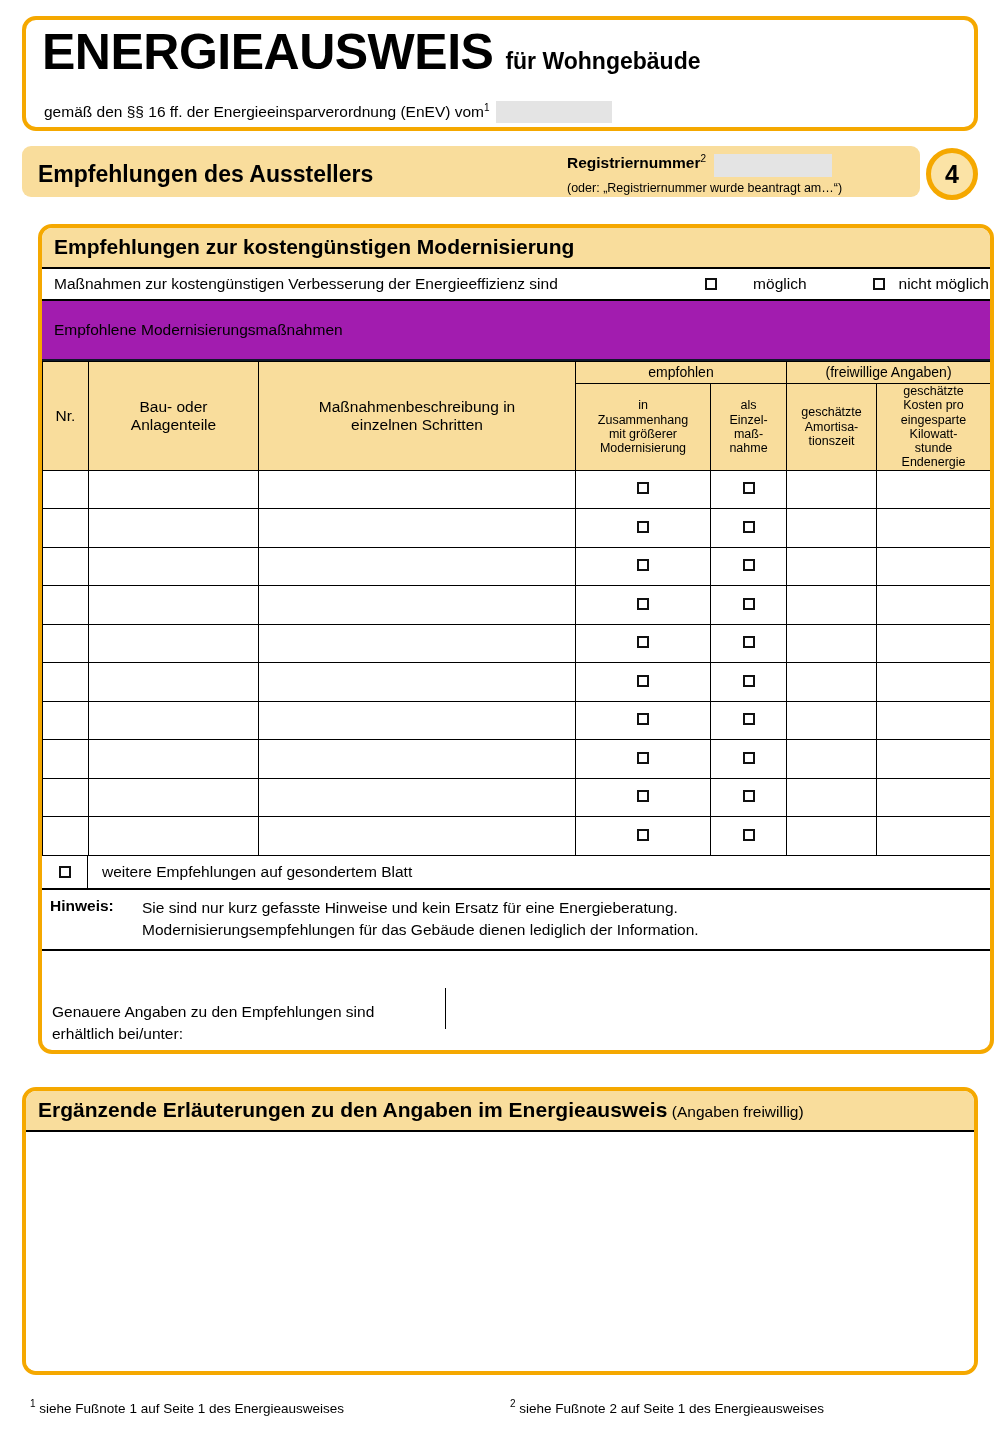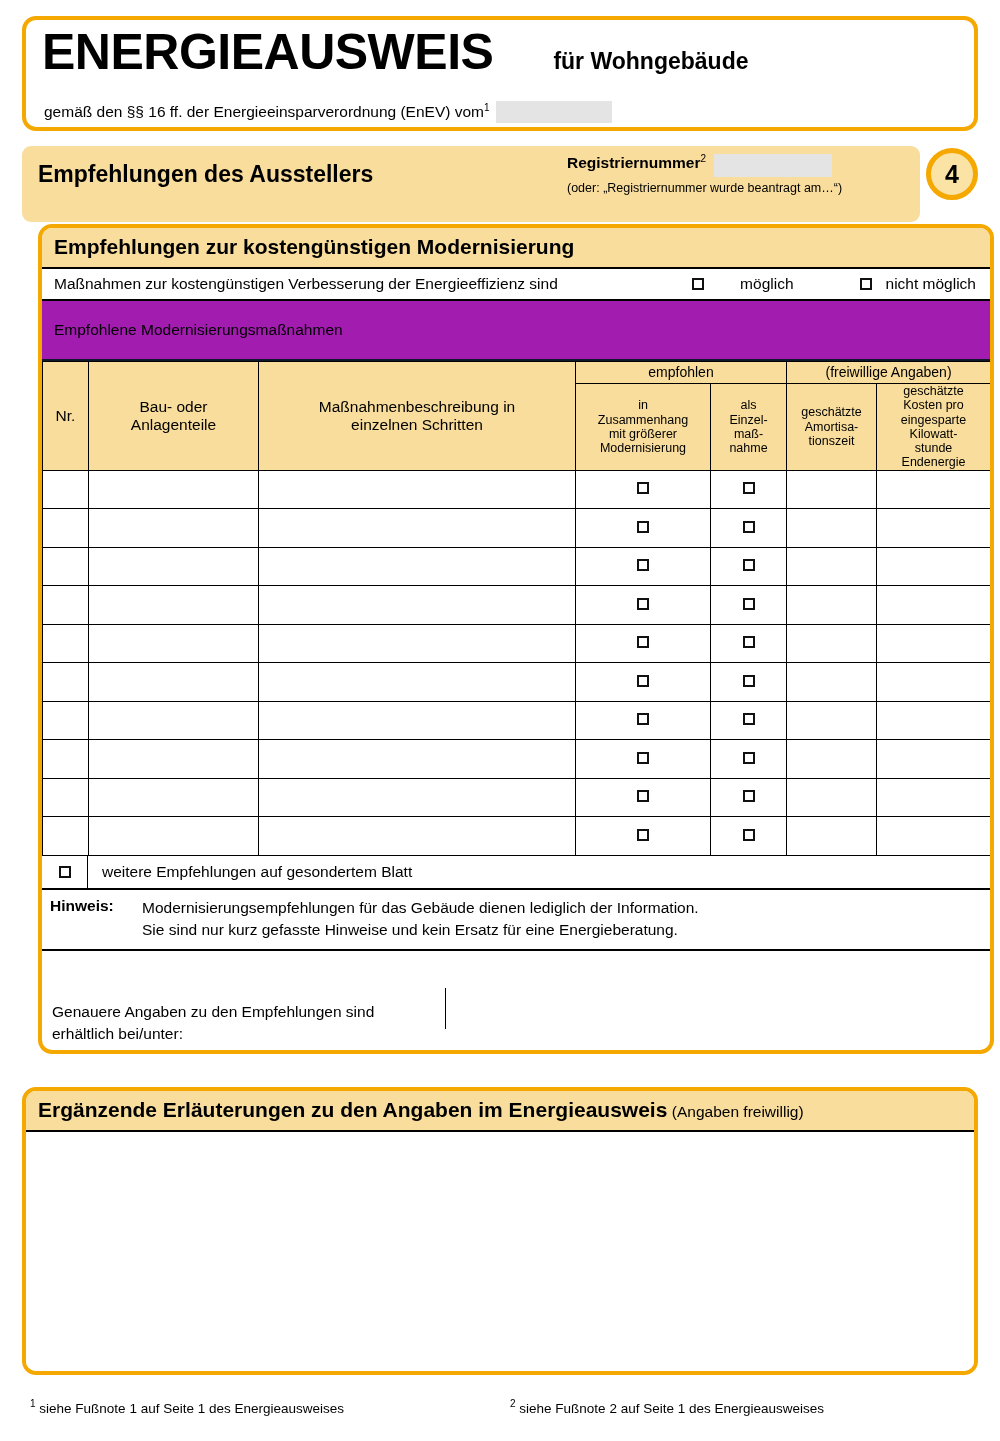--- a/index.html
+++ b/index.html
@@ -24,21 +24,20 @@
     border-radius: 14px;
     background: #ffffff;
   }
 
   
   .title-block { left: 22px; top: 16px; width: 956px; height: 115px; }
   .title-row {
     display: flex;
     align-items: baseline;
     padding: 6px 0 0 16px;
-    gap: 48px;
   }
   .title-main {
     font-size: 50px;
     font-weight: bold;
     letter-spacing: -0.5px;
     line-height: 1.05;
     white-space: nowrap;
   }
   .title-sub {
     font-size: 23px;
@@ -58,21 +57,21 @@
     display: inline-block;
     background: #e4e4e4;
     vertical-align: middle;
   }
   .redact-legal { width: 116px; height: 22px; margin-left: 6px; position: relative; top: -1px; }
 
   
   .header-bar {
     position: absolute;
     left: 22px; top: 146px;
-    width: 898px; height: 76px;
+    width: 898px; height: 51px;
     background: #f9dd9c;
     border-radius: 9px;
   }
   .header-title {
     position: absolute;
     left: 16px; top: 15px;
     font-size: 23px;
     font-weight: bold;
     white-space: nowrap;
   }
@@ -138,21 +137,21 @@
   .possible-row .spacer { flex: 1; }
   .cb {
     display: inline-block;
     width: 12px; height: 12px;
     border: 2px solid #111;
     background: #fff;
     flex: none;
   }
   .opt { display: flex; align-items: center; gap: 14px; }
   .opt-1 { margin-right: 66px; gap: 36px; }
-  .opt-2 { margin-right: 14px; }
+  .opt-2 { margin-right: 1px; }
 
   .subhead {
     background: #a21caf;
     padding: 20px 12px;
     font-size: 15.5px;
     border-bottom: 2px solid #0f172a;
   }
 
   
   table.meas {
@@ -429,22 +428,22 @@
     <div class="weitere">
       <span class="weitere-cb">
         <span class="cb"></span>
       </span>
       <span class="weitere-txt">weitere Empfehlungen auf gesondertem Blatt</span>
     </div>
 
     <div class="hinweis">
       <div class="hinweis-label">Hinweis:</div>
       <div class="hinweis-body">
+        <div>Sie sind nur kurz gefasste Hinweise und kein Ersatz für eine Energieberatung.</div>
         <div>Modernisierungsempfehlungen für das Gebäude dienen lediglich der Information.</div>
-        <div>Sie sind nur kurz gefasste Hinweise und kein Ersatz für eine Energieberatung.</div>
       </div>
     </div>
 
     <div class="genauere">
       <div class="genauere-left">Genauere Angaben zu den Empfehlungen sind erhältlich bei/unter:</div>
       <div class="genauere-right"></div>
     </div>
 
   </div>
 

